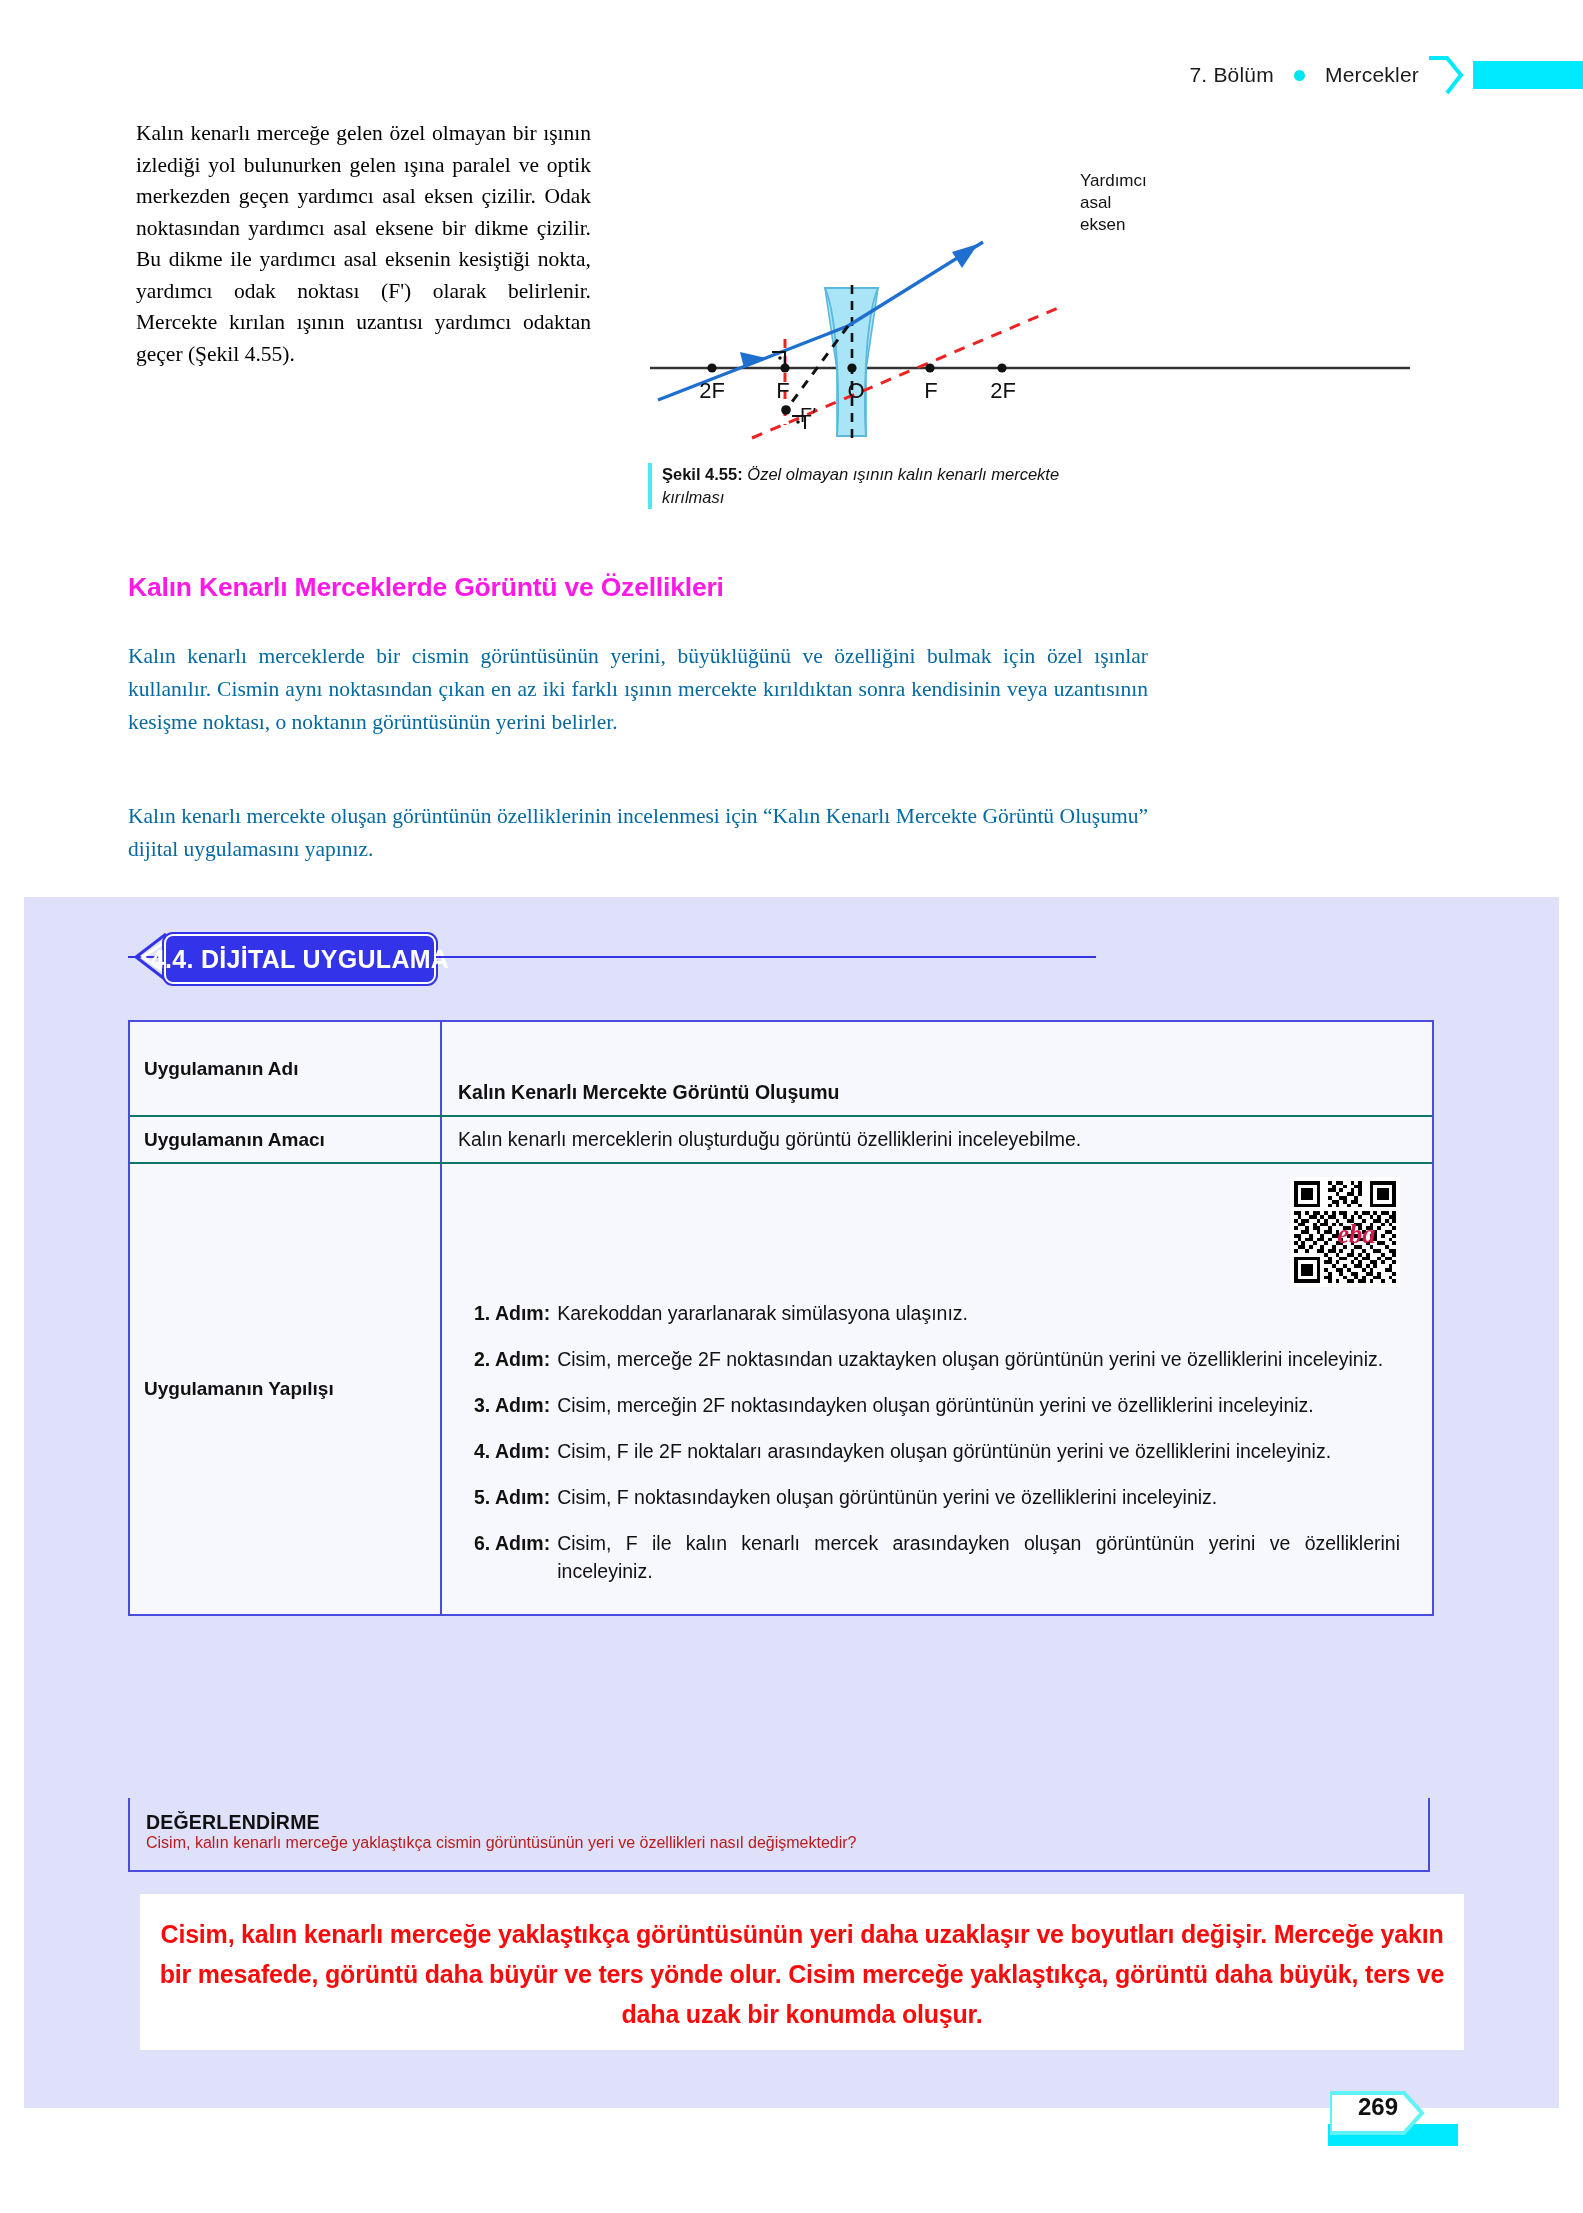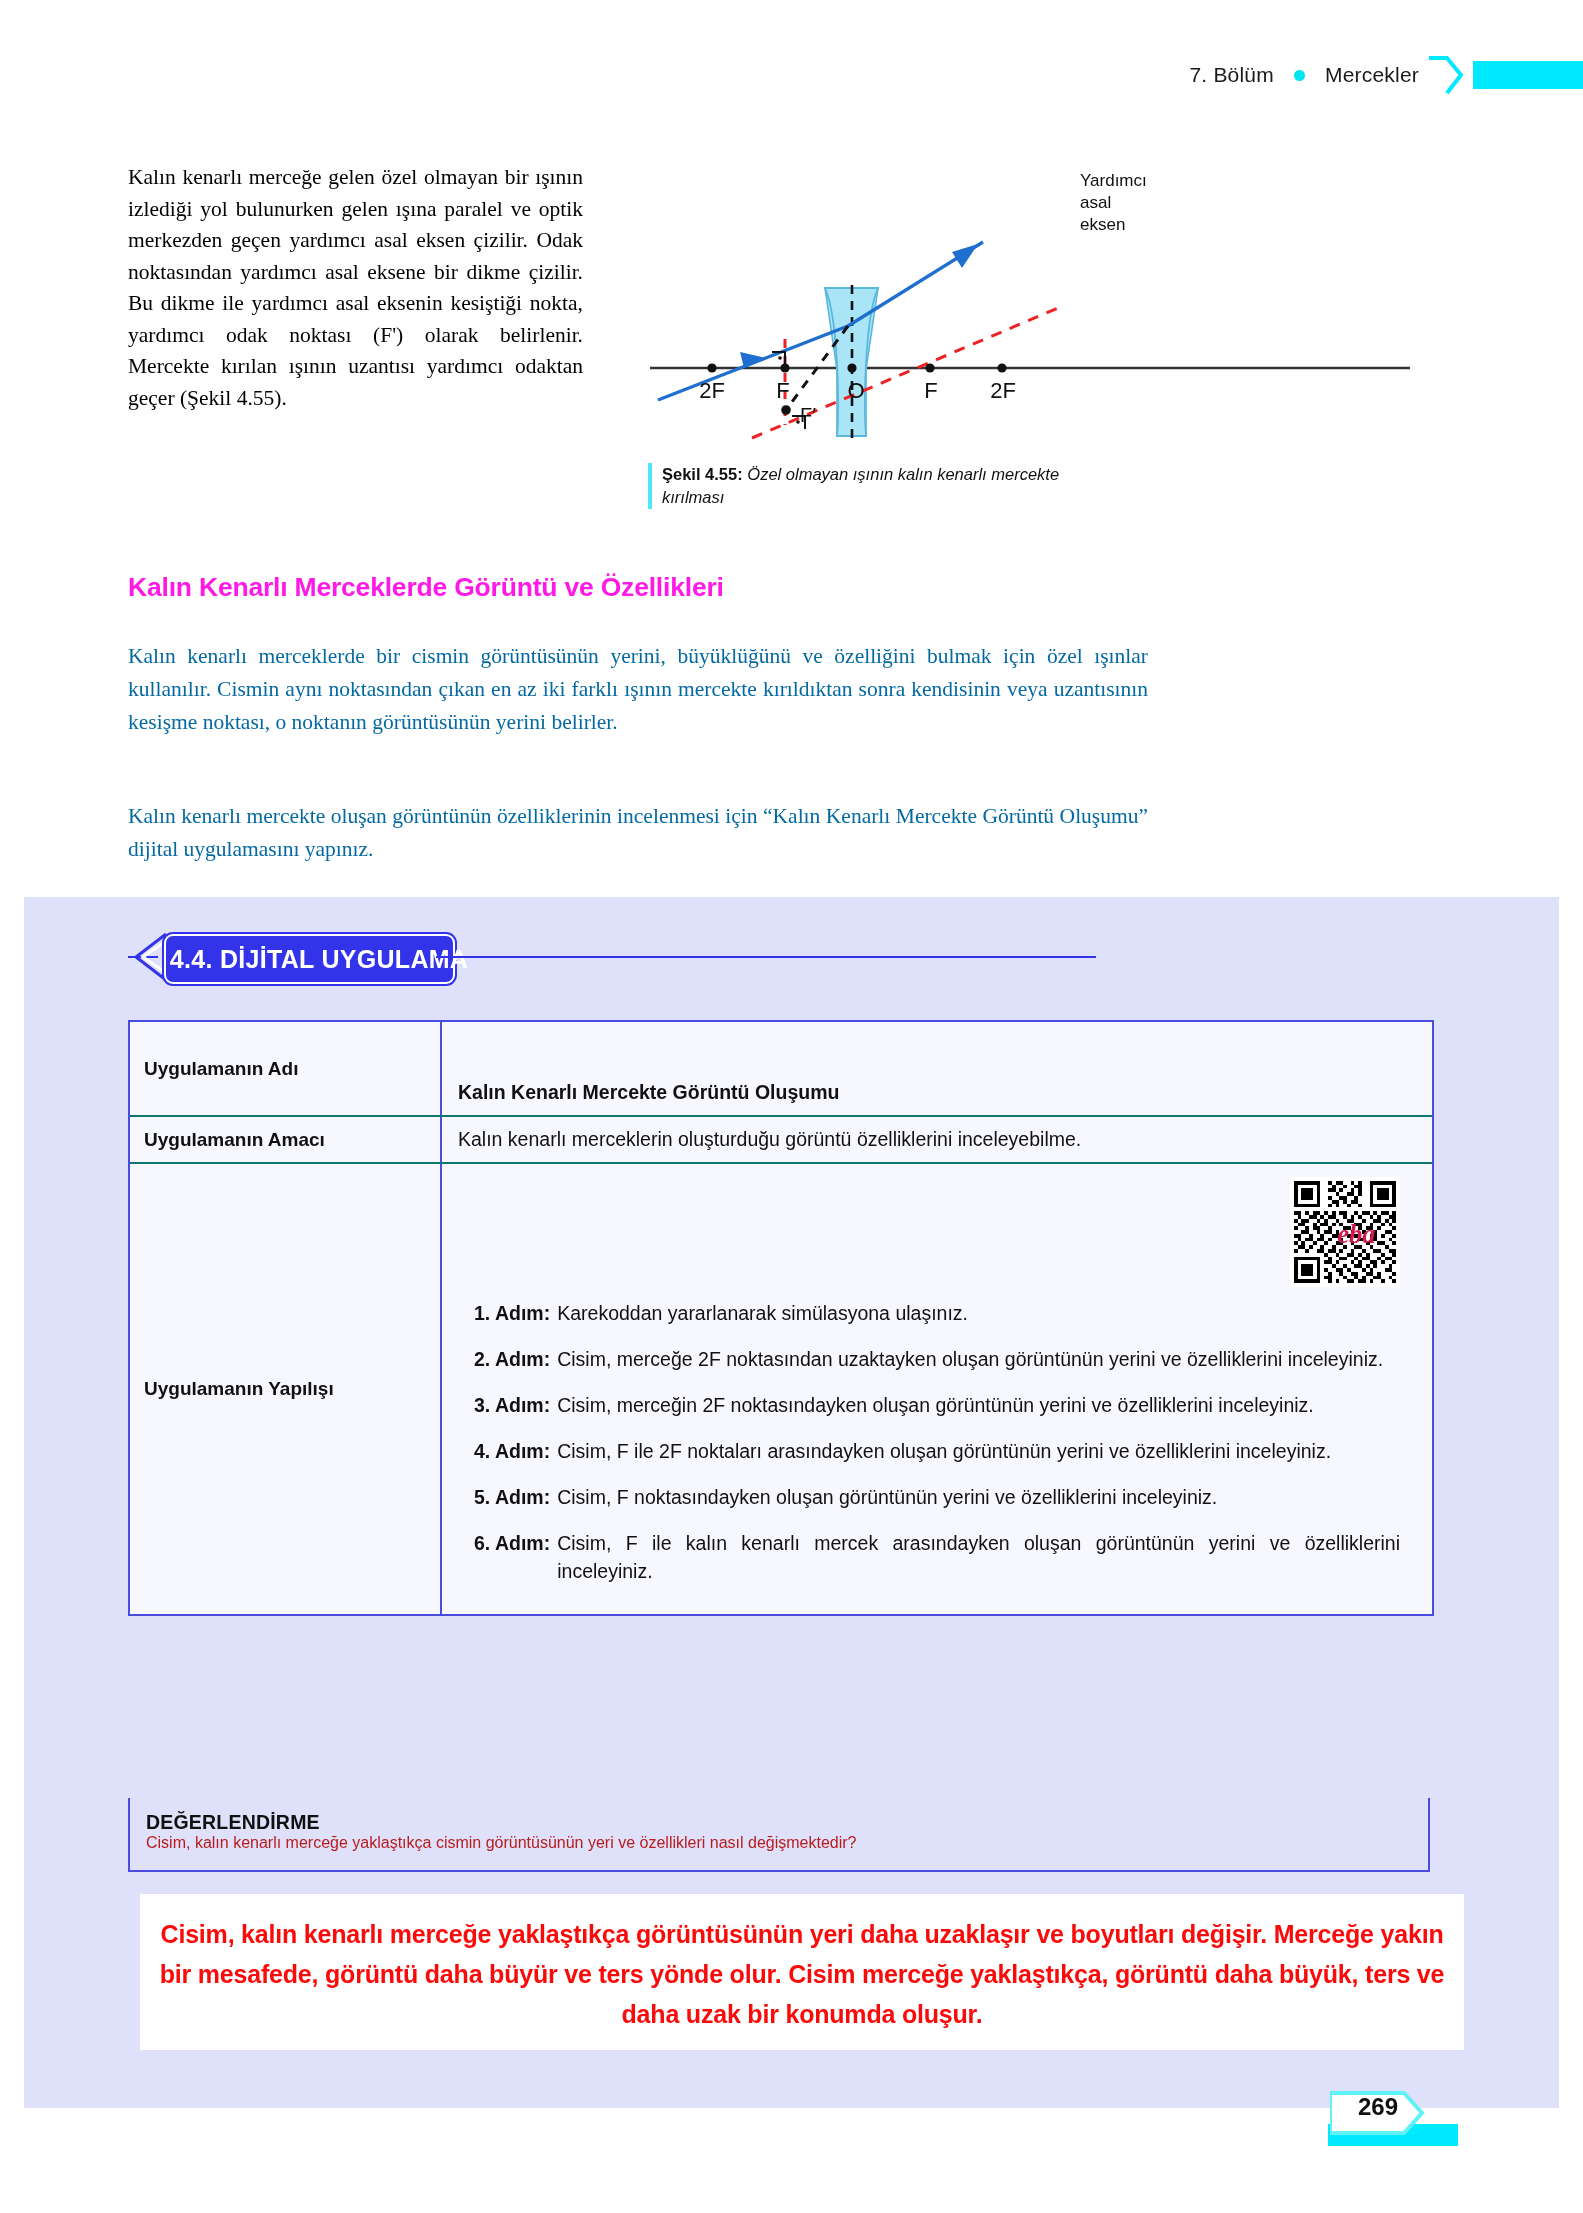--- a/index.html
+++ b/index.html
@@ -11,21 +11,21 @@
 
   
   #header{position:absolute;top:52px;right:0;height:46px;display:flex;align-items:center;}
   #header .htext{font-size:21px;color:#1a1a1a;font-family:"Liberation Sans",sans-serif;letter-spacing:.2px;white-space:nowrap;}
   #header .hdot{display:inline-block;width:11px;height:11px;border-radius:50%;background:#00e5f2;margin:0 14px 2px 14px;vertical-align:middle;}
   #header .chev{width:46px;height:46px;margin-left:8px;position:relative;}
   #header .chev svg{display:block;}
   #header .bar{width:110px;height:28px;background:#00eaff;}
 
   
-  #lead-col{position:absolute;left:128px;top:118px;width:455px;margin-top:44px;}
+  #lead-col{position:absolute;left:136px;top:118px;width:455px;}
   #lead-col p{
     margin:0;font-family:"Liberation Serif",serif;font-size:21.5px;line-height:31.5px;
     text-align:justify;color:#000;
   }
 
   #figure-wrap{position:absolute;left:640px;top:120px;width:790px;}
   #figure-svg{display:block;}
   #fig-caption{
     position:absolute;left:648px;top:463px;width:460px;
     border-left:4px solid #4ee8f5;padding-left:10px;
@@ -49,21 +49,21 @@
   
   #panel{
     position:absolute;left:24px;top:897px;width:1535px;height:1211px;
     background:#dfe0fa;
   }
   #banner{position:absolute;left:122px;top:934px;width:420px;height:52px;}
   #banner .tab{
     position:absolute;left:42px;top:0;width:268px;height:46px;
     background:#3333ea;border-radius:9px;border:2px solid #ffffff;
     box-shadow:0 0 0 2px #3333ea;
-    display:flex;align-items:center;justify-content:center;padding-left:19px;
+    display:flex;align-items:center;justify-content:center;
   }
   #banner .tab span{color:#fff;font-size:25px;font-weight:bold;letter-spacing:.3px;white-space:nowrap;}
   #banner .leftchev{position:absolute;left:0px;top:-1px;}
   #banner .rightline{position:absolute;left:314px;top:22px;width:660px;height:2px;background:#3333ea;}
   #banner .leftline{position:absolute;left:6px;top:22px;width:30px;height:2px;background:#3333ea;}
 
   
   #tbl{
     position:absolute;left:128px;top:1020px;width:1302px;
     border:2px solid #4b4be0;background:#f7f7fe;

